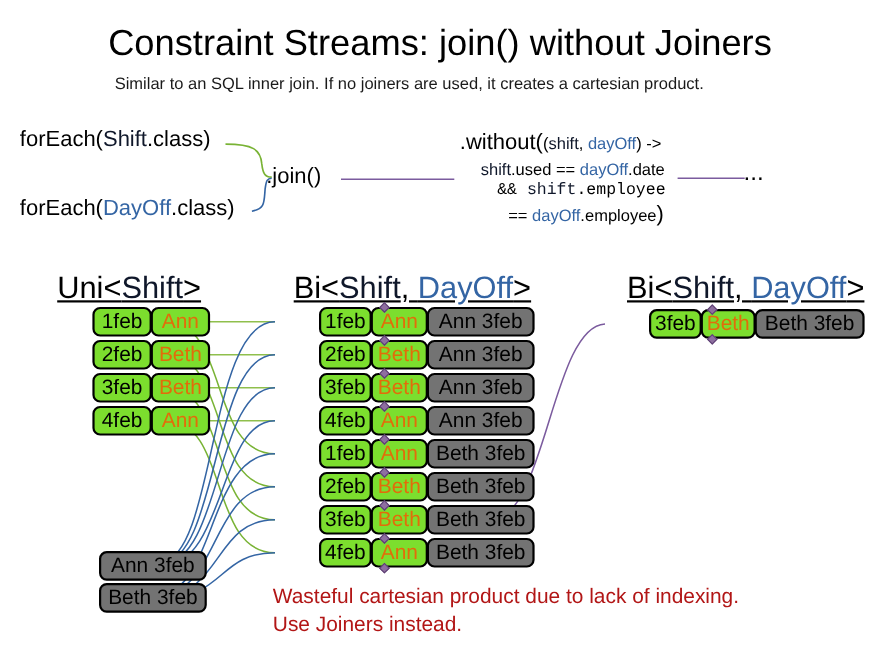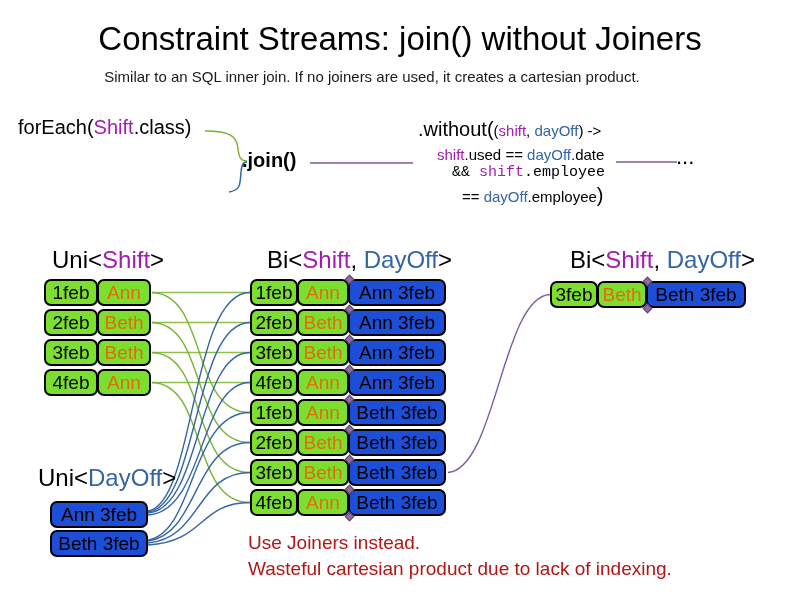--- a/index.html
+++ b/index.html
@@ -8,32 +8,32 @@
   .stage{position:relative;width:800px;height:600px;background:#fff;}
   svg.connectors{position:absolute;left:0;top:0;pointer-events:none;}
 
   .title{position:absolute;left:0;top:20px;width:800px;text-align:center;
          font-size:33px;color:#000;white-space:nowrap;}
   .subtitle{position:absolute;left:0;top:68px;width:744px;text-align:center;
             font-size:15px;color:#1a1a1a;}
 
   .code{position:absolute;font-size:20px;color:#000;white-space:nowrap;}
   .code-sm{font-size:15px;}
-  .g{color:#a21caf;}
+  .g{color:#0f172a;}
   .b{color:#3465A4;}
 
-  .label{position:absolute;font-size:24px;color:#000;white-space:nowrap;}
+  .label{position:absolute;font-size:28px;color:#000;white-space:nowrap;text-decoration:underline;}
 
-  .row{position:absolute;display:flex;}
+  .row{position:absolute;display:flex;margin-left:40px;}
   .cell{display:flex;align-items:center;justify-content:center;
         box-sizing:border-box;height:27px;border:2px solid #000;
         border-radius:7px;font-size:19px;color:#000;white-space:nowrap;}
   .cell + .cell{margin-left:-1px;text-align:center;}
   .green{background:#7CDE2E;}
-  .blue{background:#1d4ed8;}
+  .blue{background:#737373;}
   .orange{color:#E36C0A;}
 
   .w-date-l{width:54px;}  .w-emp-l{width:54px;}
   .w-date-m{width:48px;}  .w-emp-m{width:52px;}  .w-pair-m{width:98px;}
   .w-date-r{width:48px;}  .w-emp-r{width:50px;}  .w-pair-r{width:100px;}
   .w-off{width:98px;}
 
   .diamond{position:absolute;width:5px;height:5px;background:#8E6FA0;
            border:1px solid #5D3F73;transform:rotate(45deg);}
 
@@ -71,32 +71,32 @@
     <path d="M148,543 C202,538 196,472.5 250,472.5" stroke="#3465A4" stroke-width="1.4"></path>
     <path d="M148,545 C205,542 199,502.5 250,502.5" stroke="#3465A4" stroke-width="1.4"></path>
 
     <path d="M448,472.5 C496,469 502,297 550,294.5" stroke="#7B5B9E" stroke-width="1.4"></path>
   </svg>
 
   <div class="title">Constraint Streams: join() without Joiners</div>
   <div class="subtitle">Similar to an SQL inner join. If no joiners are used, it creates a cartesian product.</div>
 
   <div class="code" style="left:18px;top:116px;"><span>forEach(</span><span class="g">Shift</span><span>.class)</span></div>
-  <div class="code" style="left:242px;top:149px;font-weight:bold;">.join()</div>
+  <div class="code" style="left:18px;top:178px;"><span>forEach(</span><span class="b">DayOff</span><span>.class)</span></div>
+  <div class="code" style="left:242px;top:149px;">.join()</div>
 
   <div class="code" style="left:418px;top:118px;"><span>.without(</span><span class="code-sm">(</span><span class="code-sm g">shift</span><span class="code-sm">, </span><span class="code-sm b">dayOff</span><span class="code-sm">) -&gt;</span></div>
   <div class="code code-sm" style="left:437px;top:146px;"><span class="g">shift</span><span>.used == </span><span class="b">dayOff</span><span>.date</span></div>
   <div class="code code-sm" style="left:452px;top:164px;font-family:Liberation Mono, monospace;"><span>&amp;&amp; </span><span class="g">shift</span><span>.employee</span></div>
   <div class="code code-sm" style="left:462px;top:184px;text-align:center;"><span>== </span><span class="b">dayOff</span><span>.employee</span><span style="font-size:20px;">)</span></div>
   <div class="code" style="left:676px;top:144px;font-size:22px;">...</div>
 
   <div class="label" style="left:52px;top:246px;"><span>Uni&lt;</span><span class="g">Shift</span><span>&gt;</span></div>
   <div class="label" style="left:267px;top:246px;"><span>Bi&lt;</span><span class="g">Shift</span><span>, </span><span class="b">DayOff</span><span>&gt;</span></div>
   <div class="label" style="left:570px;top:246px;"><span>Bi&lt;</span><span class="g">Shift</span><span>, </span><span class="b">DayOff</span><span>&gt;</span></div>
-  <div class="label" style="left:38px;top:464px;"><span>Uni&lt;</span><span class="b">DayOff</span><span>&gt;</span></div>
 
   <div class="row" style="left:44px;top:279px;">
       <div class="cell green w-date-l">1feb</div>
       <div class="cell green w-emp-l orange">Ann</div>
     </div>
   <div class="row" style="left:44px;top:309px;">
       <div class="cell green w-date-l">2feb</div>
       <div class="cell green w-emp-l orange">Beth</div>
     </div>
   <div class="row" style="left:44px;top:339px;">
@@ -168,17 +168,17 @@
   <div class="diamond" style="left:346px;top:366px;"></div>
   <div class="diamond" style="left:346px;top:396px;"></div>
   <div class="diamond" style="left:346px;top:426px;"></div>
   <div class="diamond" style="left:346px;top:456px;"></div>
   <div class="diamond" style="left:346px;top:486px;"></div>
   <div class="diamond" style="left:346px;top:513px;"></div>
   <div class="diamond" style="left:644px;top:278px;"></div>
   <div class="diamond" style="left:644px;top:305px;"></div>
 
   <div class="warning">
+    <div>Wasteful cartesian product due to lack of indexing.</div>
     <div>Use Joiners instead.</div>
-    <div>Wasteful cartesian product due to lack of indexing.</div>
   </div>
 
 </div>
 
 </body></html>

